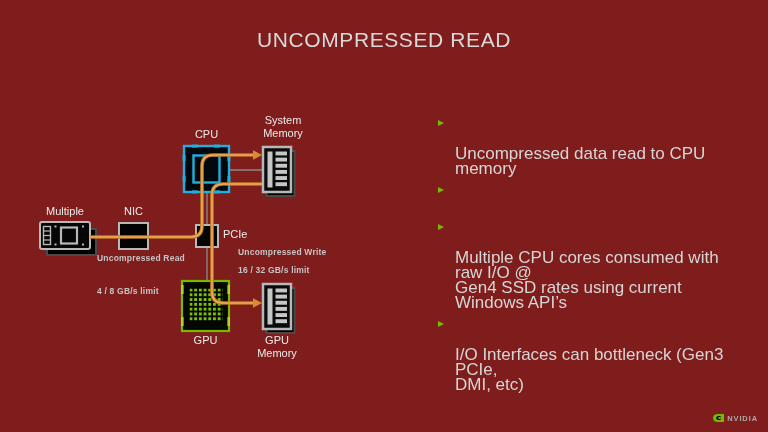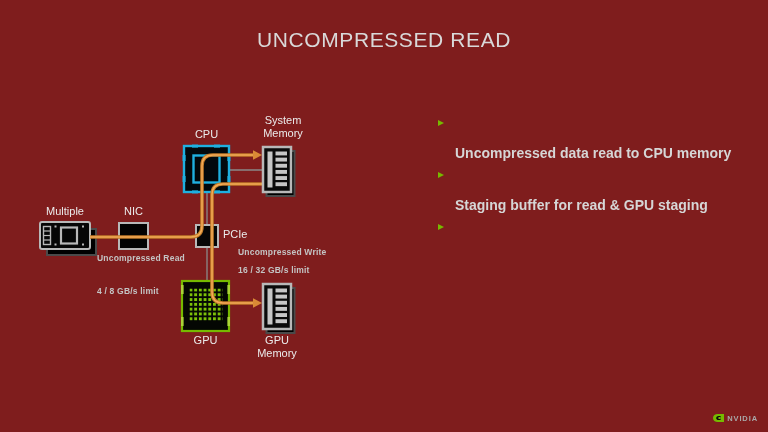--- a/index.html
+++ b/index.html
@@ -5,22 +5,22 @@
   html,body{margin:0;padding:0;background:#000;}
   body{width:768px;height:432px;overflow:hidden;font-family:"Liberation Sans",sans-serif;position:relative;}
   .slide{position:absolute;inset:0;background:#7f1d1d;}
   .title{position:absolute;top:28px;left:0;width:768px;text-align:center;font-size:21px;
          letter-spacing:.6px;color:#d9d9d9;font-weight:400;}
   svg.diagram{position:absolute;left:0;top:0;width:768px;height:432px;}
   .dlabel{position:absolute;color:#ebebeb;font-size:11px;line-height:13px;text-align:center;white-space:pre-line;}
   .dlabel.la{text-align:left;}
   .small-ann{position:absolute;color:#c4c4c4;font-size:8.5px;font-weight:700;letter-spacing:.2px;white-space:nowrap;}
   ul.bullets{position:absolute;left:437px;top:116px;width:306px;list-style:none;margin:0;padding:0;}
-  ul.bullets li{position:relative;padding-left:18px;margin-bottom:7px;font-size:14px;line-height:15px;
-                color:#d6d6d6;white-space:pre-line;font-weight:bold;}
+  ul.bullets li{position:relative;padding-left:18px;margin-bottom:7px;font-size:17px;line-height:15px;
+                color:#d6d6d6;white-space:pre-line;}
   ul.bullets .marker{position:absolute;left:1px;top:4px;width:0;height:0;
                 border-left:6px solid #76b900;border-top:3.5px solid transparent;border-bottom:3.5px solid transparent;}
   .brand{position:absolute;right:10px;bottom:9px;display:flex;align-items:center;gap:2px;}
   .brand .word{font-size:7.5px;font-weight:700;color:#a9a9a9;letter-spacing:.9px;}
 </style>
 </head>
 <body>
 
 <div class="slide">
 
@@ -124,24 +124,30 @@
   <div class="small-ann" style="left:238px;top:247px;">Uncompressed Write</div>
   <div class="small-ann" style="left:238px;top:265px;">16 / 32 GB/s limit</div>
 
   <ul class="bullets">
     <li>
       <span class="marker"></span>
       <span>Uncompressed data read to CPU memory</span>
     </li>
     <li>
       <span class="marker"></span>
-      <span>Staging buffer for read &amp; GPU staging</span>
     </li>
     <li>
       <span class="marker"></span>
+      <span>Multiple CPU cores consumed with raw I/O @
+Gen4 SSD rates using current Windows API’s</span>
+    </li>
+    <li>
+      <span class="marker"></span>
+      <span>I/O Interfaces can bottleneck (Gen3 PCIe,
+DMI, etc)</span>
     </li>
   </ul>
 
   <div class="brand">
     <svg width="13" height="10" viewBox="0 0 13 10">
       <path d="M1,5 C1,2.2 3.2,1 5.6,1 L12,1 L12,9 L5.6,9 C3.2,9 1,7.8 1,5 Z" fill="#76b900"></path>
       <path d="M4.2,5 C4.2,3.6 5.4,2.9 6.6,2.9 L8.6,2.9 L8.6,7.1 L6.6,7.1 C5.4,7.1 4.2,6.4 4.2,5 Z" fill="#0b0b0b"></path>
       <path d="M6.2,5 C6.2,4.3 6.8,3.9 7.5,3.9 L8.6,3.9 L8.6,6.1 L7.5,6.1 C6.8,6.1 6.2,5.7 6.2,5 Z" fill="#76b900"></path>
     </svg>
     <span class="word">NVIDIA</span>

